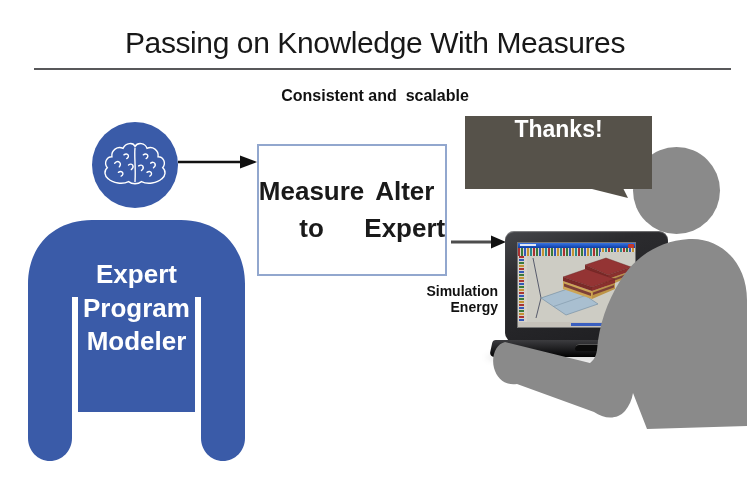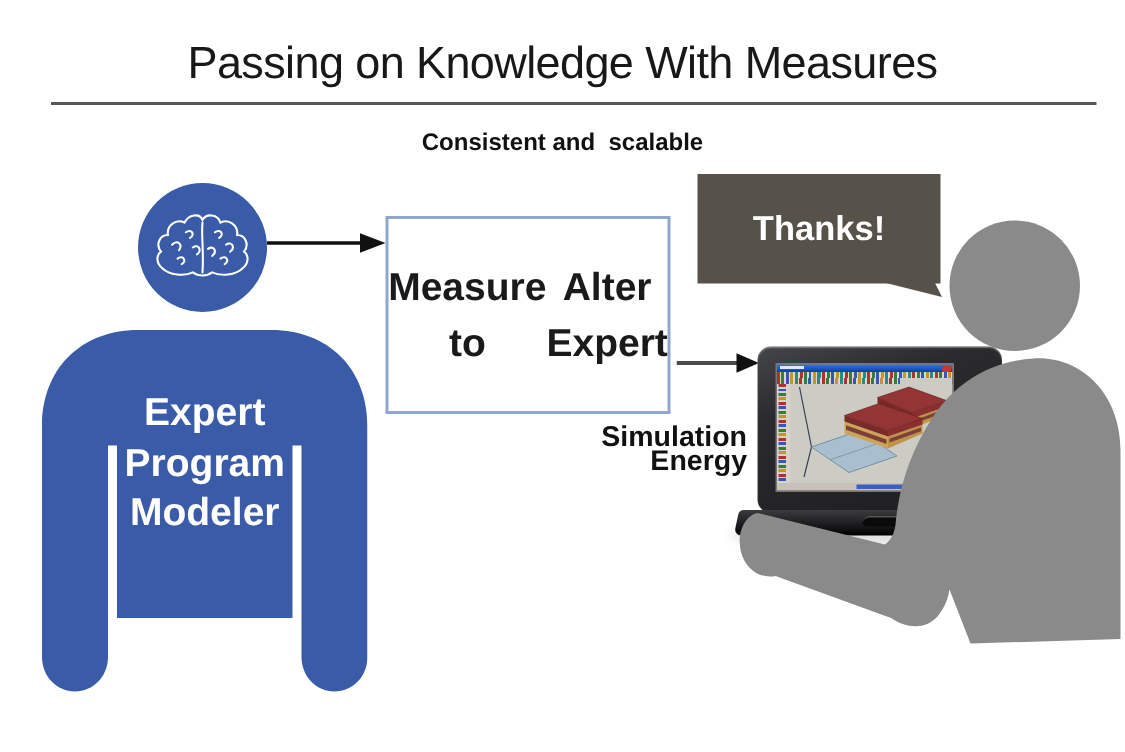--- a/index.html
+++ b/index.html
@@ -33,30 +33,30 @@
   
   #measure-box{
     left:257px;top:144px;width:190px;height:132px;background:#ffffff;
     border:2px solid #92A7CE;box-sizing:border-box;
     display:flex;flex-direction:row;align-items:center;justify-content:center;
     font-size:26px;font-weight:bold;color:#1a1a1a;line-height:37px;text-align:center;
   }
 
   
   #speech-bubble{
-    left:465px;top:116px;width:162px;height:73px;background:#56524A;z-index:5;
-    display:flex;align-items:center;justify-content:center;
+    left:465px;top:116px;width:187px;height:73px;background:#56524A;z-index:5;
+    display:flex;align-items:flex-start;justify-content:center;
     color:#fff;font-size:23px;font-weight:bold;
   }
   #bubble-tail{left:588px;top:188px;z-index:5;}
 
   
   #sim-label{
     left:398px;top:284px;width:100px;text-align:right;
-    font-size:19px;font-weight:bold;color:#111;line-height:15.5px;
+    font-size:14px;font-weight:bold;color:#111;line-height:15.5px;
   }
 
   
   #laptop-shadow{left:486px;top:352px;width:166px;height:11px;border-radius:50%;
     background:rgba(0,0,0,0.12);filter:blur(3px);z-index:1;}
   #laptop-frame{
     left:505px;top:231px;width:163px;height:111px;border-radius:9px;z-index:2;
     background:linear-gradient(160deg,#45464a 0%,#2b2b2e 30%,#1d1d20 100%);
     box-shadow:inset 0 1px 1px rgba(255,255,255,0.35);
   }

